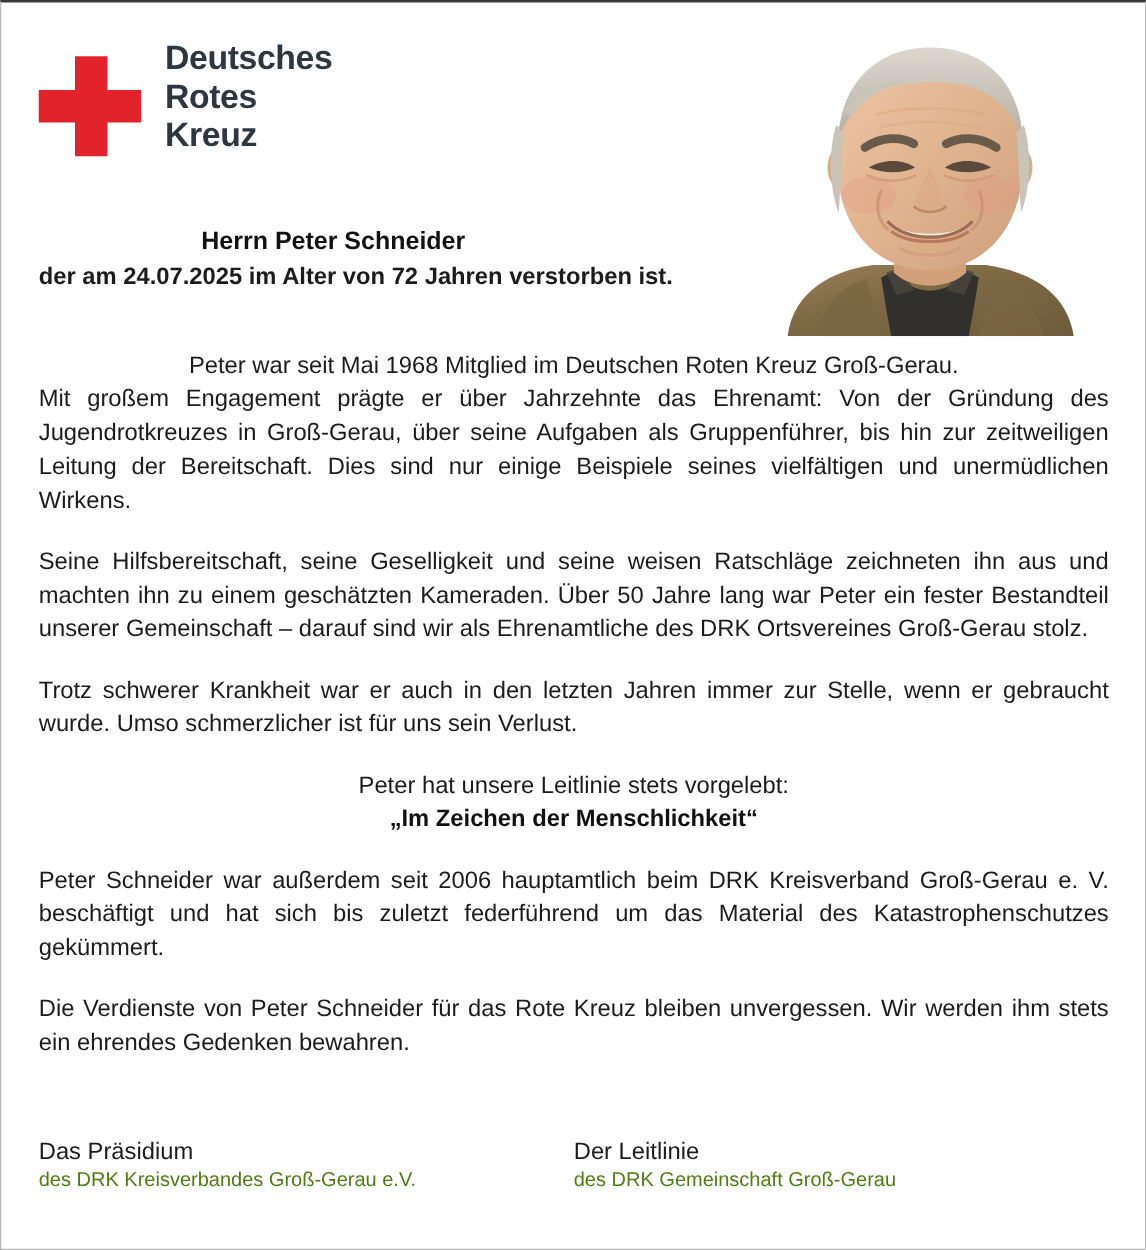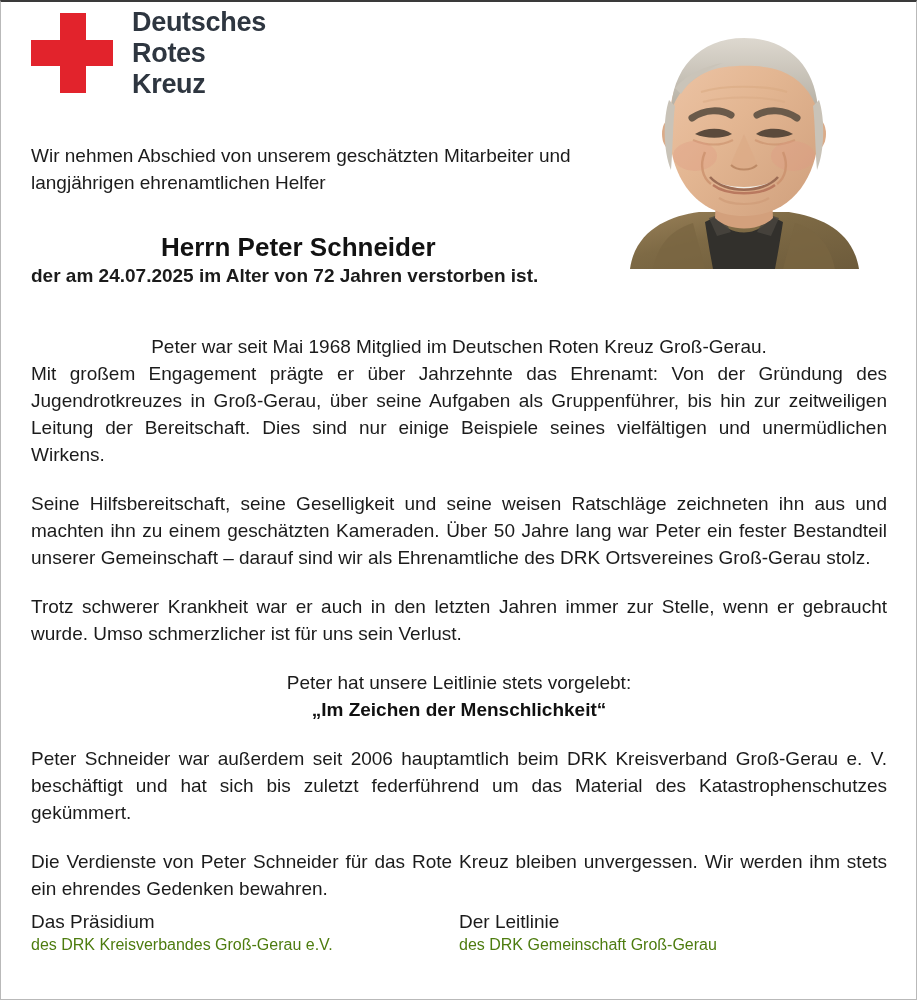--- a/index.html
+++ b/index.html
@@ -33,23 +33,23 @@
   }
 
   
   .header {
     position: relative;
     height: 140px;
   }
   .logo {
     position: absolute;
     left: 0px;
-    top: 4px;
+    top: 28px;
     display: flex;
-    align-items: center;
+    align-items: flex-end;
   }
   .cross {
     position: relative;
     width: 82px;
     height: 80px;
     flex: 0 0 auto;
     margin-right: 19px;
   }
   .cross .bar-v,
   .cross .bar-h {
@@ -105,21 +105,21 @@
   p.para.tight { margin-bottom: 0; }
 
   .intro {
     width: 620px;
     text-align: left;
     margin: 0;
     line-height: 27px;
   }
 
   .name-heading {
-    font-size: 26px;
+    font-size: 20px;
     font-weight: bold;
     color: #121212;
     margin: 36px 0 0 0;
     padding-left: 130px;
     line-height: 30px;
     white-space: nowrap;
   }
 
   .deceased-line {
     margin: 34px 0 0 0;
@@ -239,21 +239,20 @@
           <path d="M92 126 C86 140 90 152 98 158" stroke="#c98f6b" stroke-width="2.4" fill="none" opacity="0.75"></path>
           <path d="M170 126 C176 140 172 152 164 158" stroke="#c98f6b" stroke-width="2.4" fill="none" opacity="0.75"></path>
 
           <path d="M106 172 C118 180 144 180 156 172" stroke="#cf9b77" stroke-width="2.2" fill="none" opacity="0.7"></path>
         </svg>
       </div>
     </div>
 
     <div class="body-text">
 
-      <p class="intro">Wir nehmen Abschied von unserem geschätzten Mitarbeiter und langjährigen ehrenamtlichen Helfer</p>
 
       <div class="name-heading">Herrn Peter Schneider</div>
 
       <p class="para deceased-line">der am 24.07.2025 im Alter von 72 Jahren verstorben ist.</p>
 
       <div class="block-gap"></div>
 
       <p class="para tight left">Peter war seit Mai 1968 Mitglied im Deutschen Roten Kreuz Groß-Gerau.</p>
       <p class="para">Mit großem Engagement prägte er über Jahrzehnte das Ehrenamt: Von der Gründung des Jugendrotkreuzes in Groß-Gerau, über seine Aufgaben als Gruppenführer, bis hin zur zeitweiligen Leitung der Bereitschaft. Dies sind nur einige Beispiele seines vielfältigen und unermüdlichen Wirkens.</p>
       <p class="para">Seine Hilfsbereitschaft, seine Geselligkeit und seine weisen Ratschläge zeichneten ihn aus und machten ihn zu einem geschätzten Kameraden. Über 50 Jahre lang war Peter ein fester Bestandteil unserer Gemeinschaft – darauf sind wir als Ehrenamtliche des DRK Ortsvereines Groß-Gerau stolz.</p>

